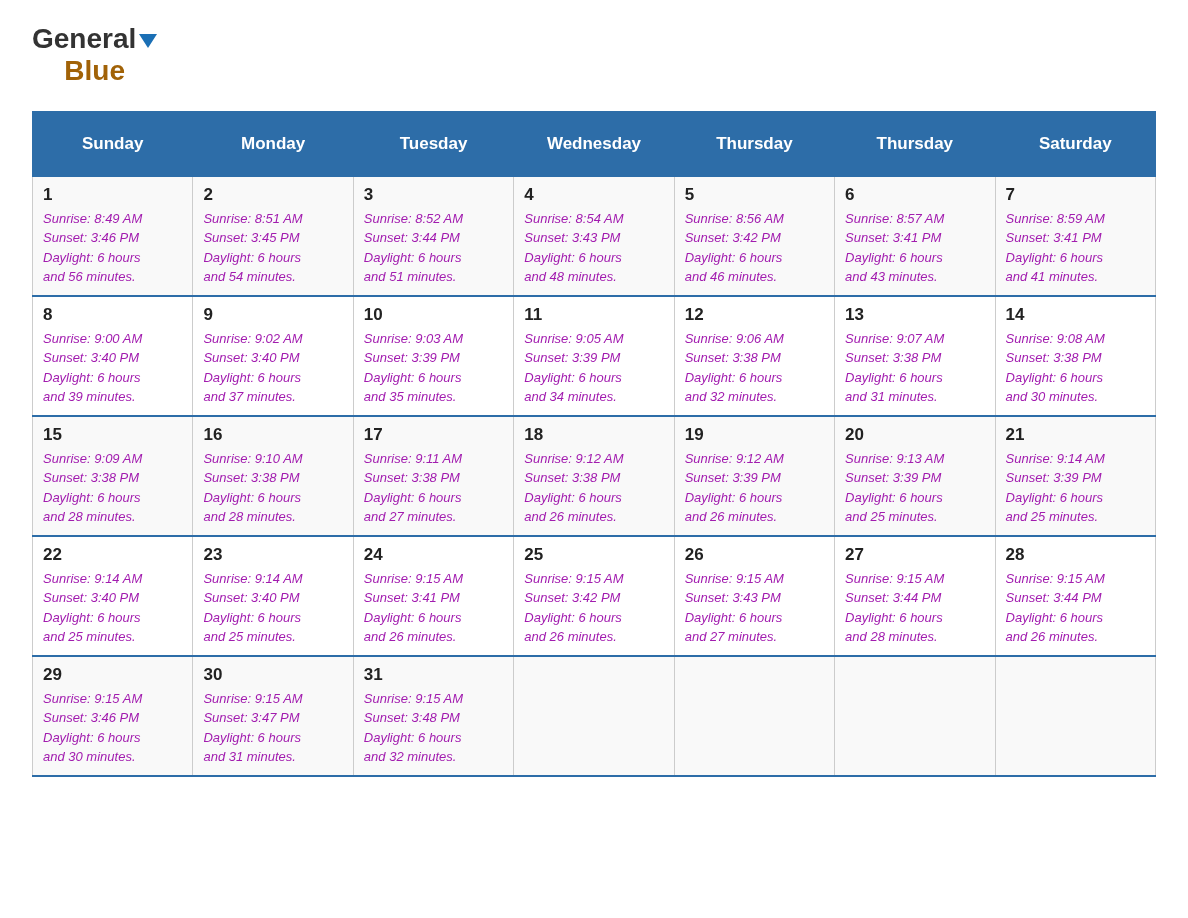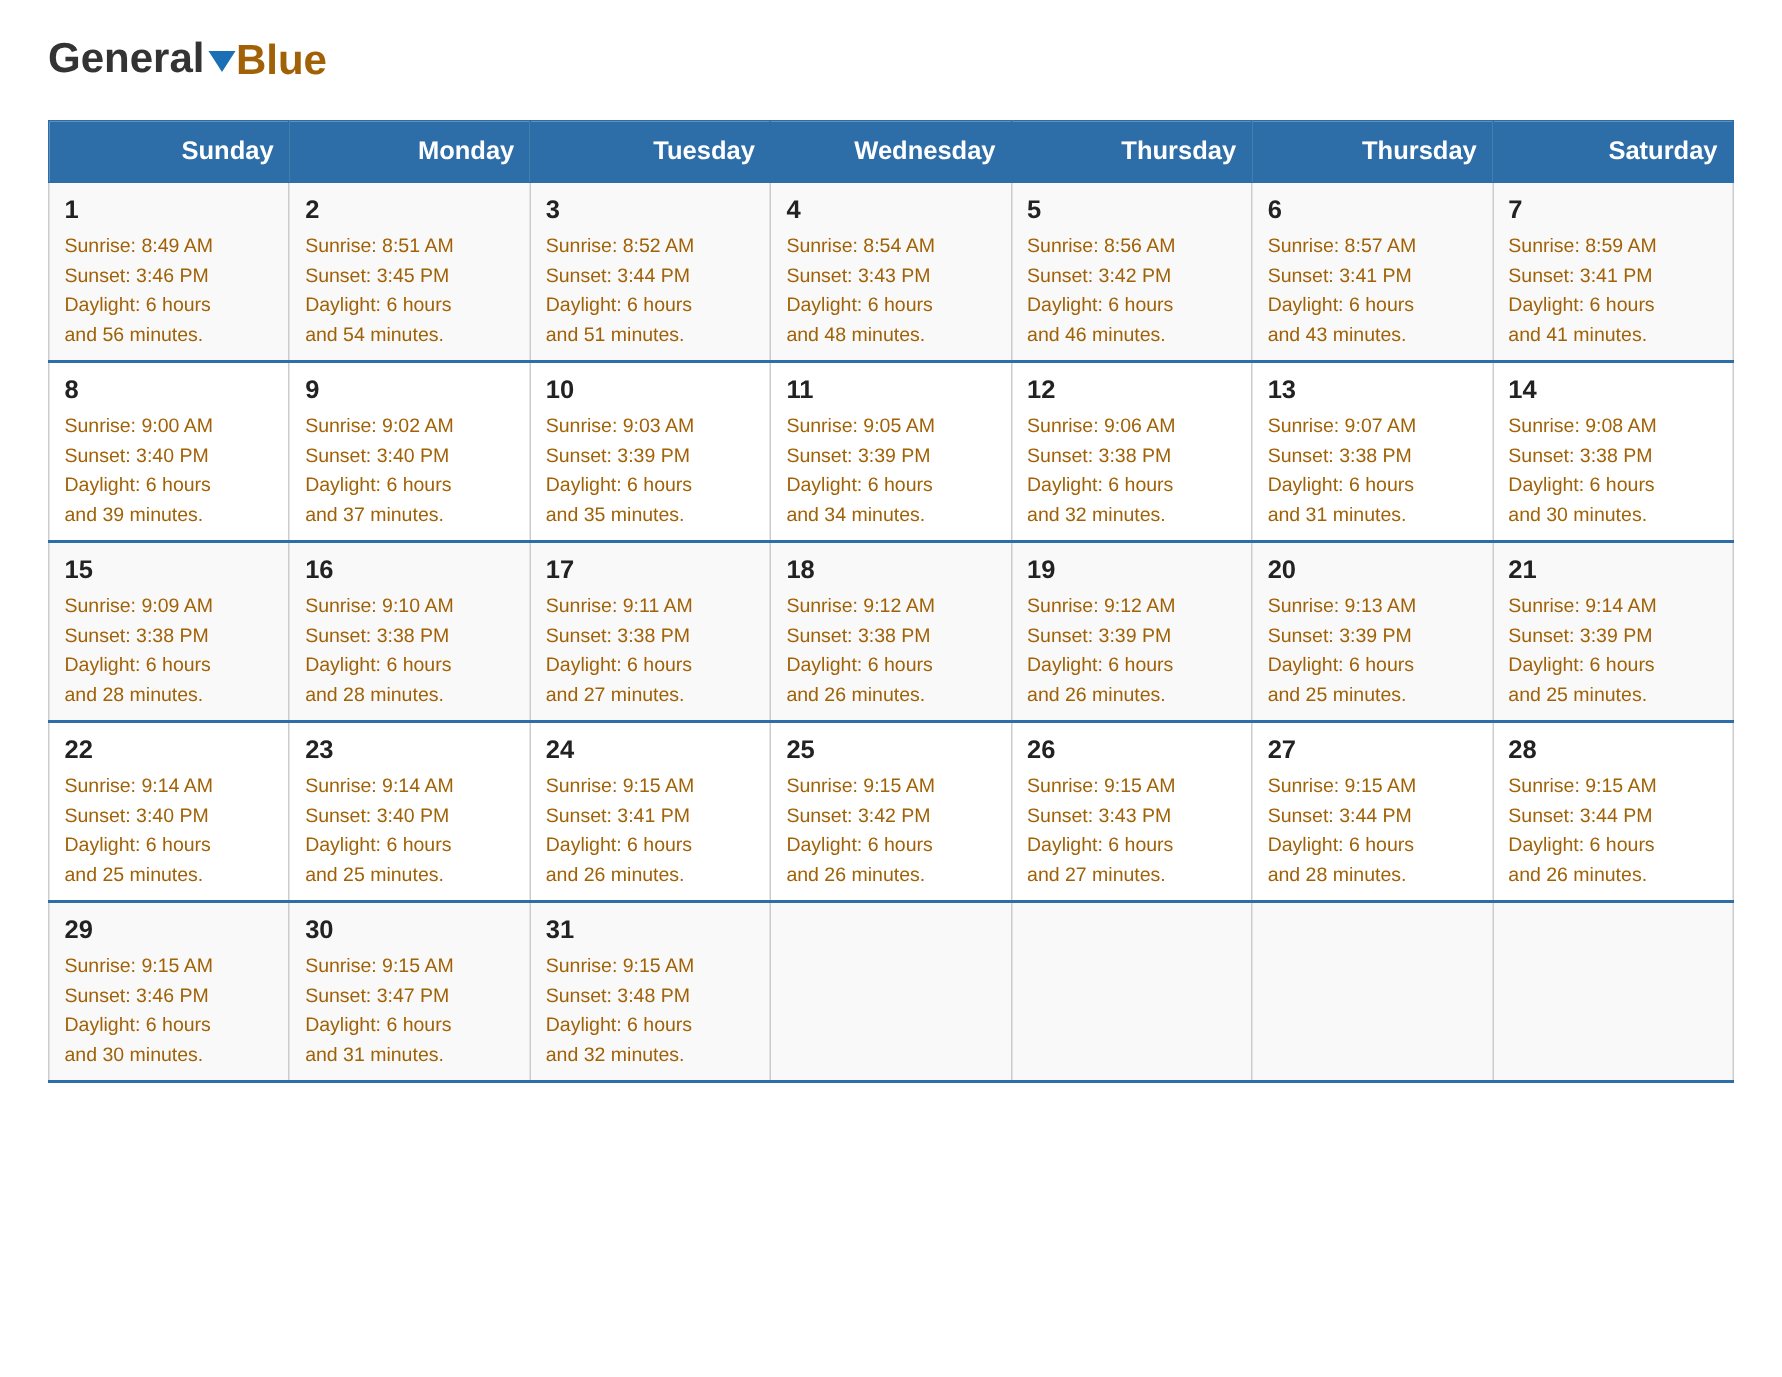--- a/index.html
+++ b/index.html
@@ -11,22 +11,22 @@
       min-height: 918px;
     }
     .header {
       display: flex;
       justify-content: space-between;
       align-items: flex-start;
       margin-bottom: 24px;
     }
     .logo {
       display: flex;
-      flex-direction: row;
-      align-items: flex-start;
+      flex-direction: column;
+      align-items: center;
     }
     .logo-text {
       font-size: 28px;
       font-weight: bold;
       color: #333;
       line-height: 1.1;
     }
     .logo-line2 {
       font-size: 28px;
       font-weight: bold;
@@ -48,22 +48,22 @@
     }
     table {
       width: 100%;
       border-collapse: collapse;
     }
     thead tr th {
       background-color: #2d6da8;
       color: #fff;
       font-size: 17px;
       font-weight: bold;
-      padding: 10px 10px;
-      text-align: right;
+      padding: 22px 10px;
+      text-align: center;
       border: 1px solid #2d6da8;
     }
     tbody tr td {
       border: 1px solid #ccc;
       vertical-align: top;
       padding: 8px 10px;
       font-size: 13.5px;
       color: #222;
       width: 14.28%;
       min-height: 90px;
@@ -73,22 +73,23 @@
       background: #f9f9f9;
     }
     tbody tr td .day-num {
       font-size: 17px;
       font-weight: bold;
       margin-bottom: 4px;
       display: block;
     }
     tbody tr td .day-info {
       font-size: 13px;
-      color: #a16207;
+      color: #a21caf;
       line-height: 1.5;
+      font-style: italic;
     }
     tbody tr {
       border-bottom: 2px solid #2d6da8;
     }
   </style>
 </head>
 <body>
 
 <div class="header">
   <div class="logo">

